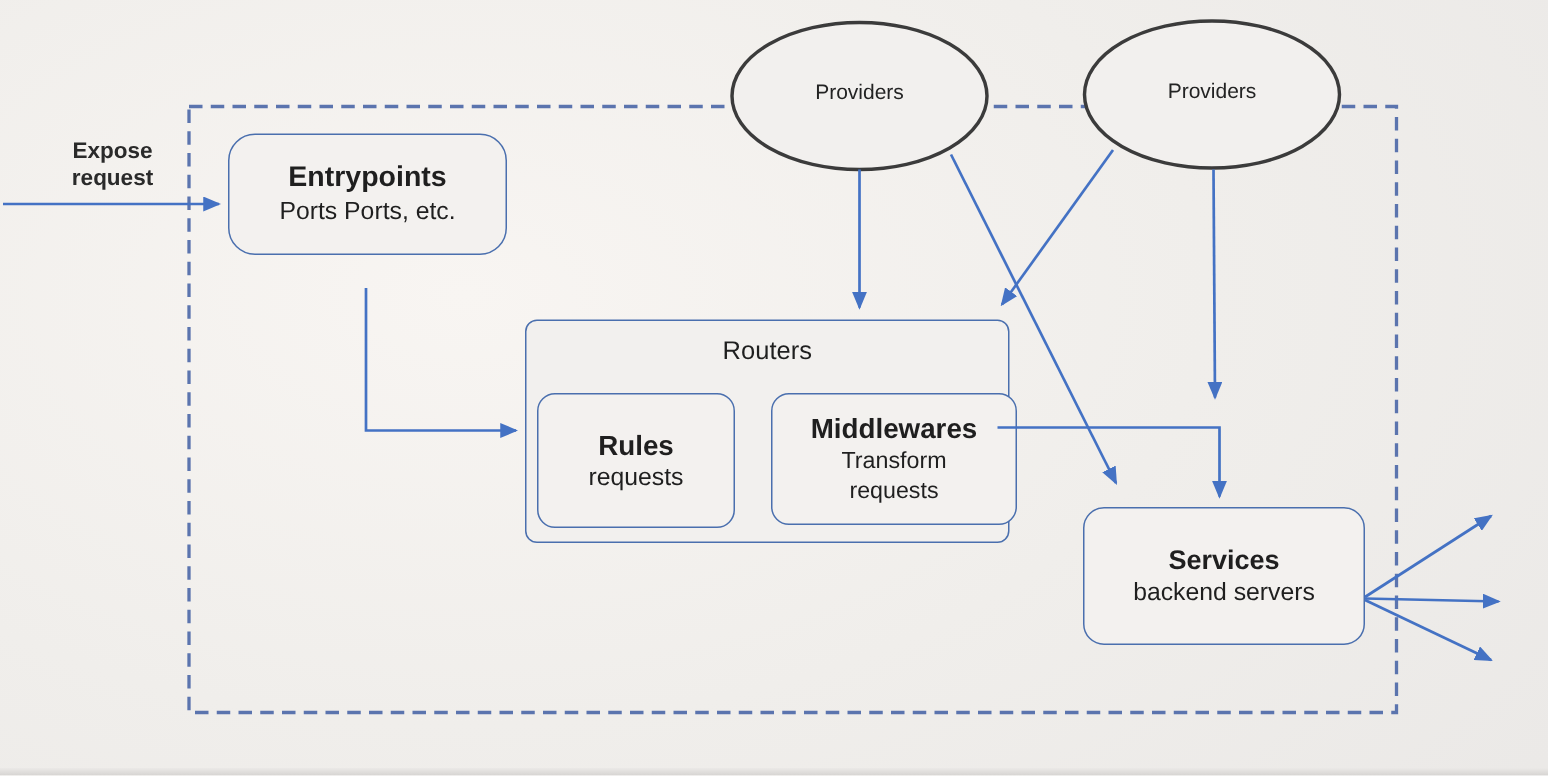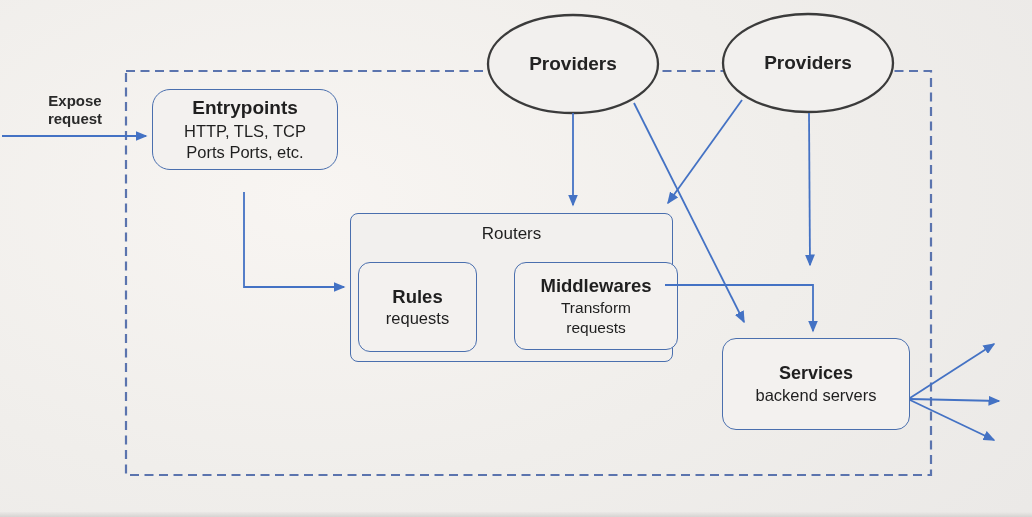--- a/index.html
+++ b/index.html
@@ -35,37 +35,37 @@
   }
   .box-title { font-weight: bold; font-size: 19px; }
   .box-line  { font-size: 16.5px; }
 
   .entrypoints { left: 152px; top: 89px;  width: 186px; height: 81px; border-radius: 18px; }
 
   .routers     { left: 350px; top: 213px; width: 323px; height: 149px; border-radius: 8px;
                  justify-content: flex-start; background: #f2f0ee; }
   .routers-title { font-size: 17px; padding-top: 9px; }
 
-  .rules       { left: 358px; top: 262px; width: 119px; height: 90px; border-radius: 12px; }
+  .rules       { left: 358px; top: 262px; width: 132px; height: 90px; border-radius: 12px; }
   .rules .box-title { font-size: 18.5px; }
 
   .middlewares { left: 514px; top: 262px; width: 164px; height: 88px; border-radius: 12px; }
   .middlewares .box-title { font-size: 18.5px; }
   .middlewares .box-line  { font-size: 15.5px; }
 
   .services    { left: 722px; top: 338px; width: 188px; height: 92px; border-radius: 14px; }
   .services .box-title { font-size: 18px; }
 
   
   .ellipse-label {
     position: absolute;
     width: 140px;
     text-align: center;
-    font-size: 19px;
-    font-weight: 700;
+    font-size: 14px;
+    font-weight: 400;
     color: #232323;
   }
   .provider-left-label  { left: 503px; top: 53px; }
   .provider-right-label { left: 738px; top: 52px; }
 
   .inbound-label {
     position: absolute;
     left: 25px; top: 92px;
     width: 100px;
     text-align: center;
@@ -96,21 +96,20 @@
   <div class="inbound-label">
     <div>Expose</div>
     <div>request</div>
   </div>
 
   <div class="ellipse-label provider-left-label">Providers</div>
   <div class="ellipse-label provider-right-label">Providers</div>
 
   <div class="box entrypoints">
     <div class="box-title">Entrypoints</div>
-    <div class="box-line">HTTP, TLS, TCP</div>
     <div class="box-line">Ports Ports, etc.</div>
   </div>
 
   <div class="box routers">
     <div class="routers-title">Routers</div>
   </div>
 
   <div class="box rules">
     <div class="box-title">Rules</div>
     <div class="box-line">requests</div>

